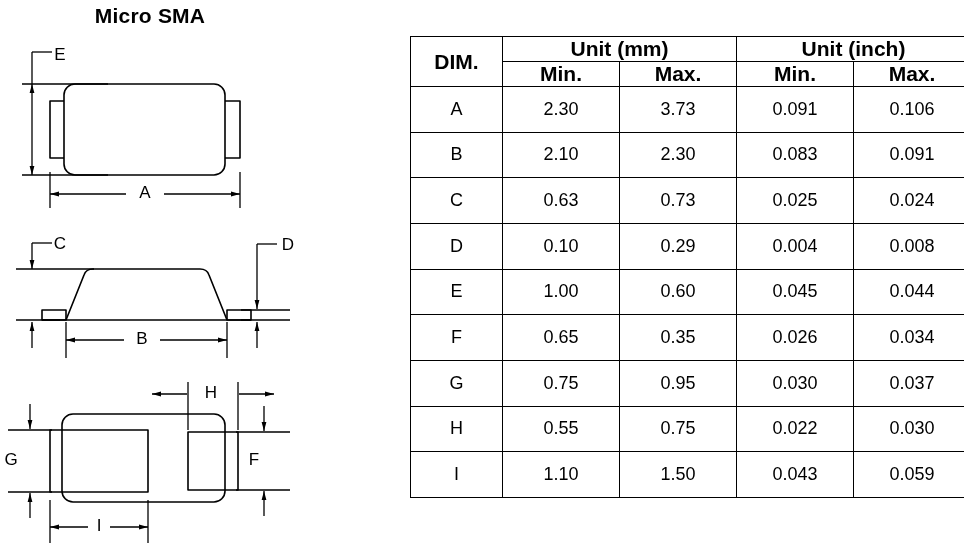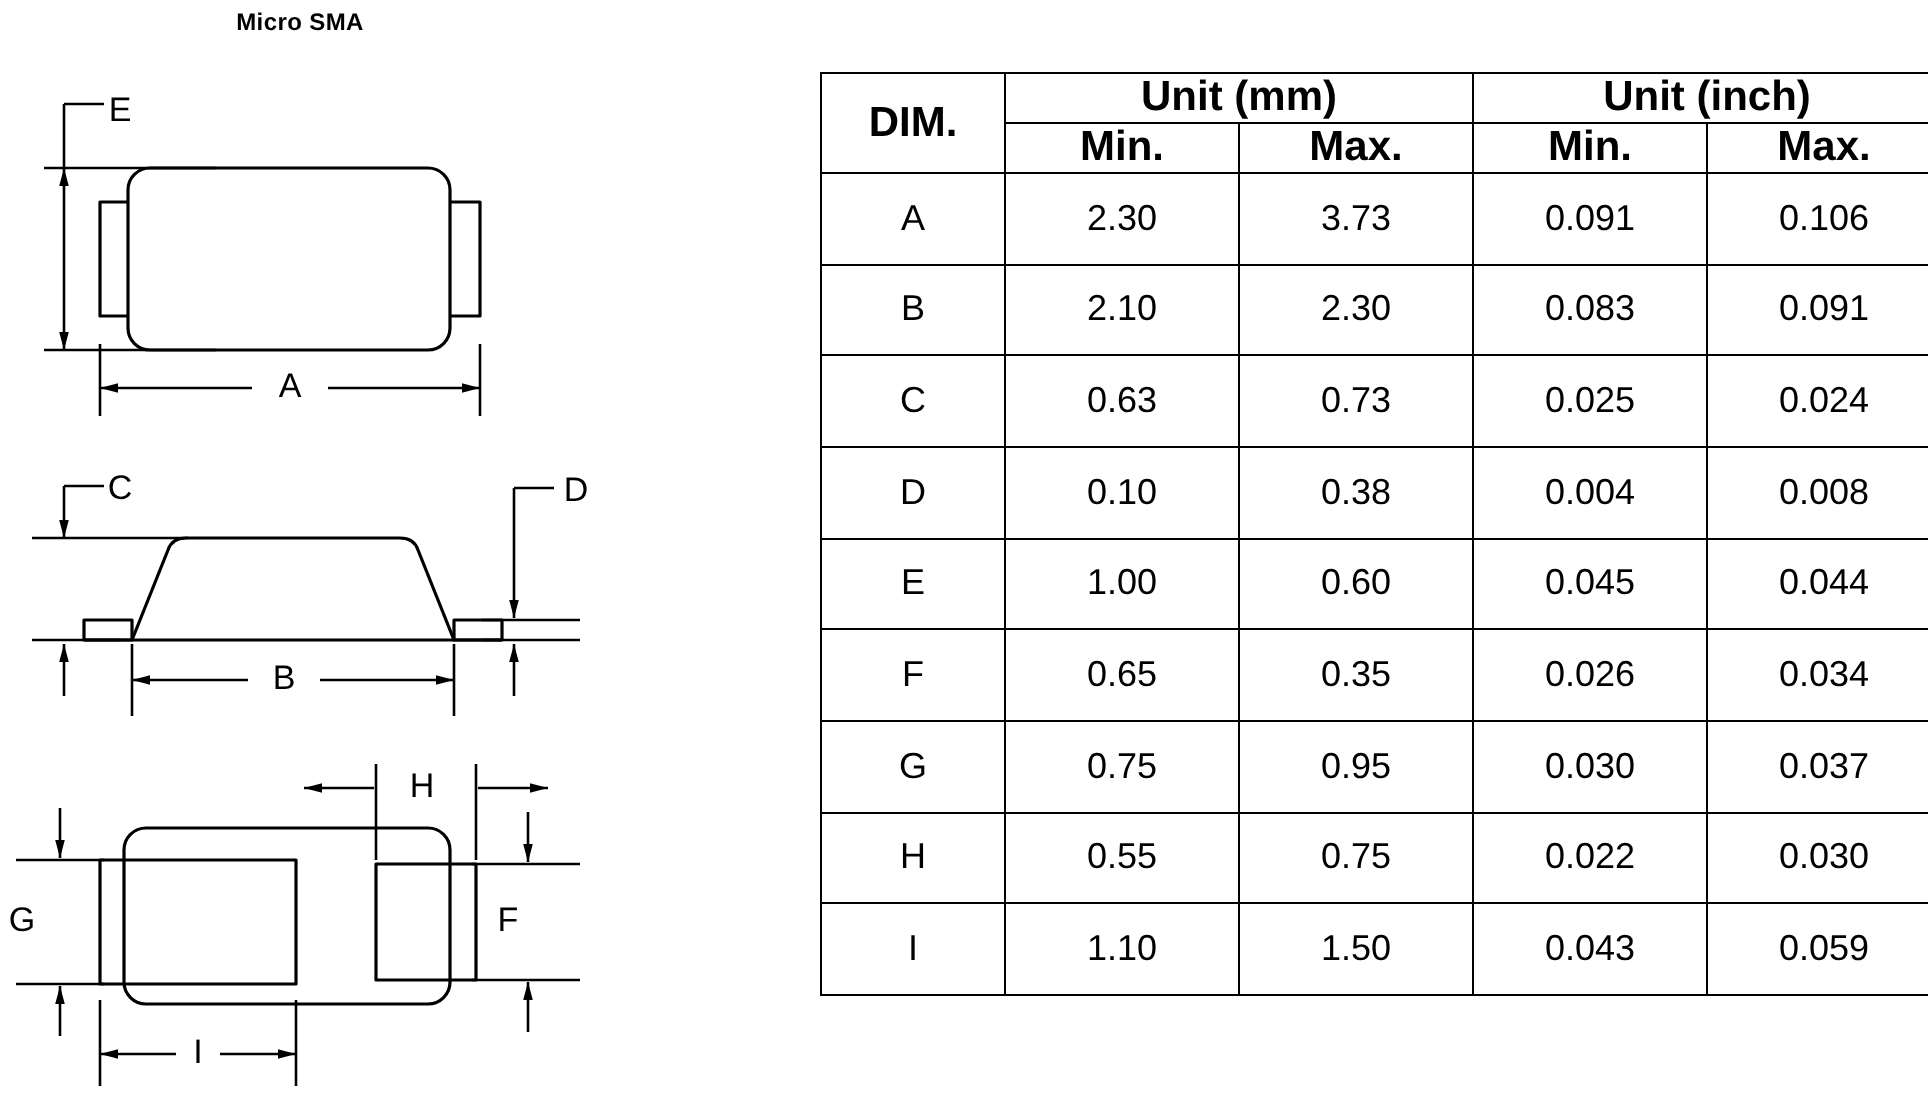--- a/index.html
+++ b/index.html
@@ -16,21 +16,21 @@
     overflow: hidden;
   }
 
   
   #package-title {
     position: absolute;
     left: 90px;
     top: 4px;
     width: 120px;
     text-align: center;
-    font-size: 12px;
+    font-size: 21px;
     font-weight: bold;
     letter-spacing: 0.2px;
     white-space: nowrap;
   }
 
   
   #drawing-panel {
     position: absolute;
     left: 0;
     top: 0;
@@ -244,21 +244,21 @@
       <tr>
         <td class="row-label">C</td>
         <td>0.63</td>
         <td>0.73</td>
         <td>0.025</td>
         <td>0.024</td>
       </tr>
       <tr>
         <td class="row-label">D</td>
         <td>0.10</td>
-        <td>0.38</td>
+        <td>0.29</td>
         <td>0.004</td>
         <td>0.008</td>
       </tr>
       <tr>
         <td class="row-label">E</td>
         <td>1.00</td>
         <td>0.60</td>
         <td>0.045</td>
         <td>0.044</td>
       </tr>

